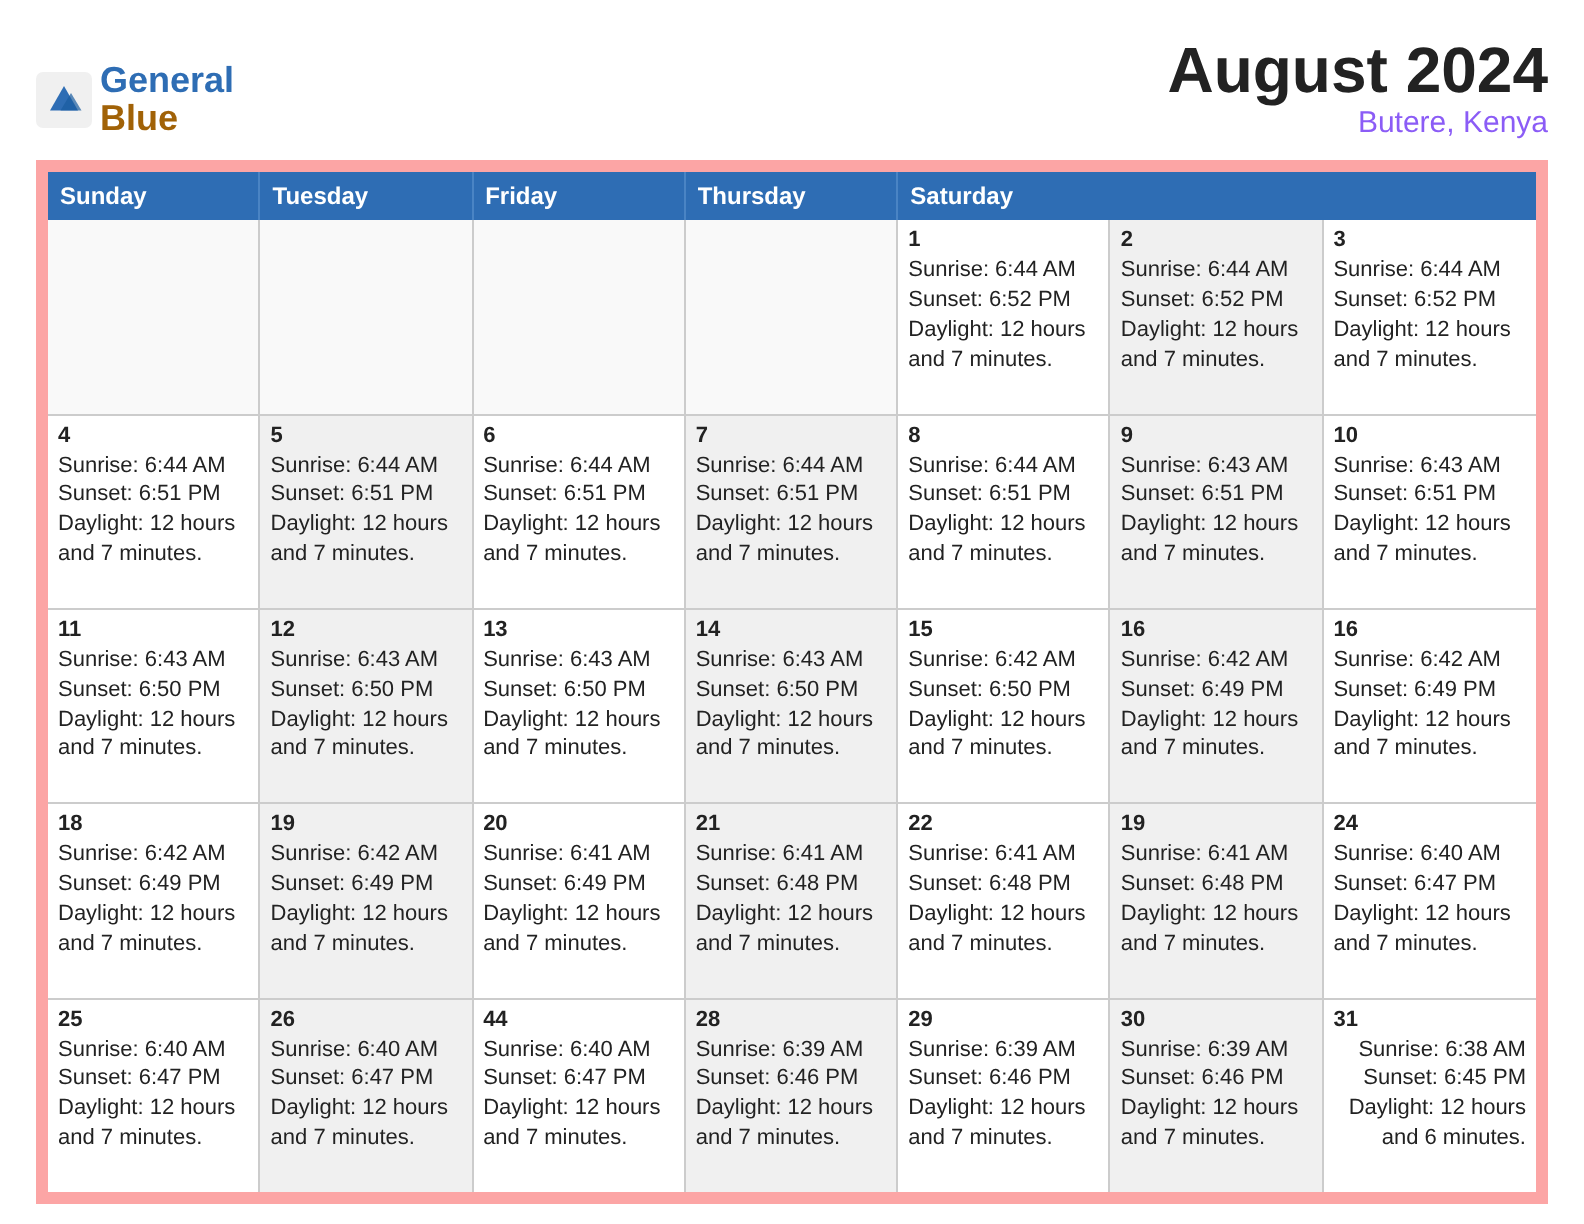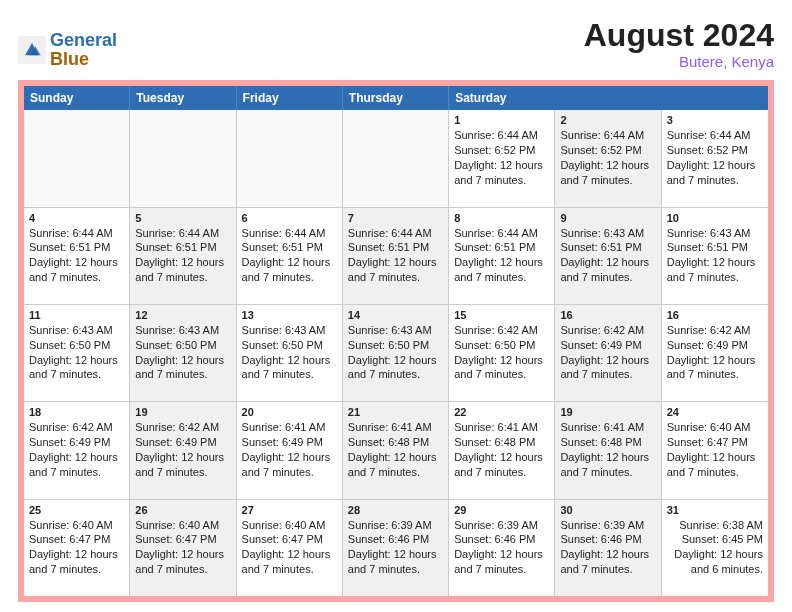--- a/index.html
+++ b/index.html
@@ -330,21 +330,21 @@
 and 7 minutes.</div>
           </div>
           <div class="cal-cell shaded">
             <span class="day-num">26</span>
             <div class="cell-text" style="white-space: pre-line;">Sunrise: 6:40 AM
 Sunset: 6:47 PM
 Daylight: 12 hours
 and 7 minutes.</div>
           </div>
           <div class="cal-cell">
-            <span class="day-num">27</span>
+            <span class="day-num">44</span>
             <div class="cell-text" style="white-space: pre-line;">Sunrise: 6:40 AM
 Sunset: 6:47 PM
 Daylight: 12 hours
 and 7 minutes.</div>
           </div>
           <div class="cal-cell shaded">
             <span class="day-num">28</span>
             <div class="cell-text" style="white-space: pre-line;">Sunrise: 6:39 AM
 Sunset: 6:46 PM
 Daylight: 12 hours

